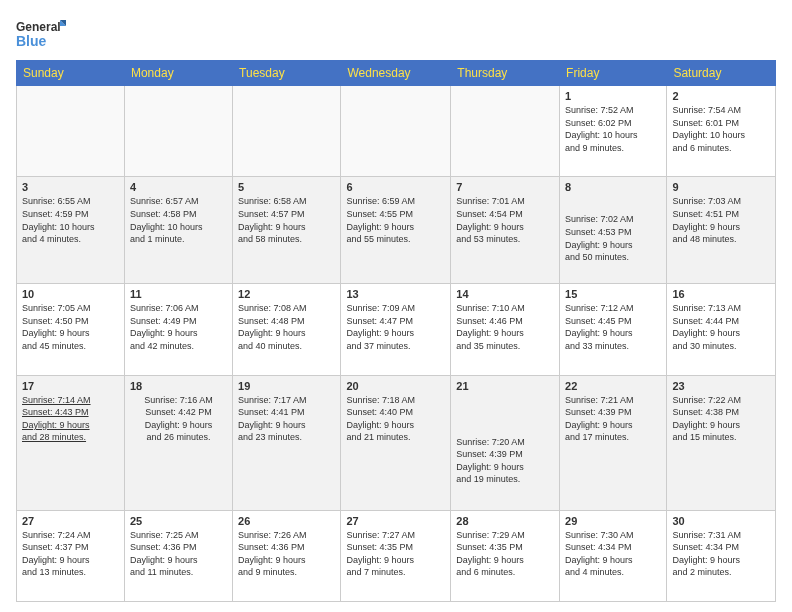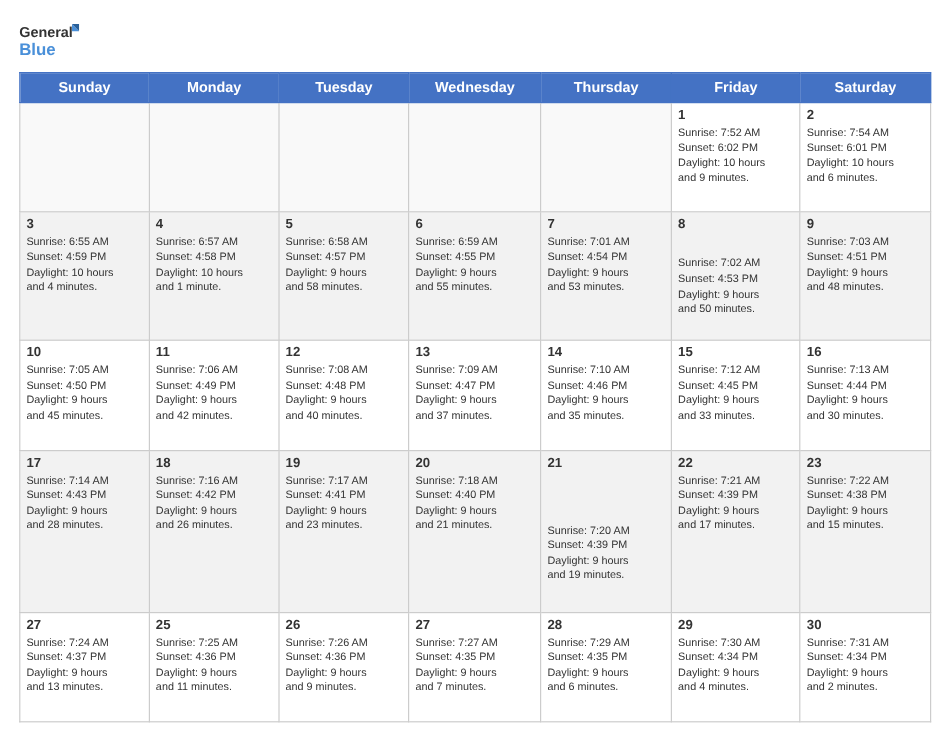--- a/index.html
+++ b/index.html
@@ -40,25 +40,25 @@
       font-size: 13px;
       color: #444;
     }
     .calendar-table {
       width: 100%;
       border-collapse: collapse;
       flex: 1;
     }
     .calendar-table th {
       background-color: #4472c4;
-      color: #ffffff;
-      text-align: center;
+      color: #fde047;
+      text-align: left;
       padding: 5px 6px;
       font-size: 12px;
-      font-weight: bold;
+      font-weight: normal;
       border: 1px solid #4472c4;
     }
     .calendar-table td {
       border: 1px solid #ccc;
       vertical-align: top;
       padding: 4px 5px;
       width: 113px;
       background: #fff;
       font-size: 9.5px;
       color: #333;
@@ -233,28 +233,28 @@
             <span class="day-num">16</span>
             <div class="day-info" style="white-space: pre-line;">Sunrise: 7:13 AM
 Sunset: 4:44 PM
 Daylight: 9 hours
 and 30 minutes.</div>
           </td>
         </tr>
         <tr class="alt-row">
           <td>
             <span class="day-num">17</span>
-            <div class="day-info" style="white-space: pre-line;">Sunrise: 7:14 AM
+            <div class="day-info" style="white-space: pre-line; text-decoration: underline;">Sunrise: 7:14 AM
 Sunset: 4:43 PM
 Daylight: 9 hours
 and 28 minutes.</div>
           </td>
           <td>
             <span class="day-num">18</span>
-            <div class="day-info" style="white-space: pre-line;">Sunrise: 7:16 AM
+            <div class="day-info" style="white-space: pre-line; text-align: center;">Sunrise: 7:16 AM
 Sunset: 4:42 PM
 Daylight: 9 hours
 and 26 minutes.</div>
           </td>
           <td>
             <span class="day-num">19</span>
             <div class="day-info" style="white-space: pre-line;">Sunrise: 7:17 AM
 Sunset: 4:41 PM
 Daylight: 9 hours
 and 23 minutes.</div>

